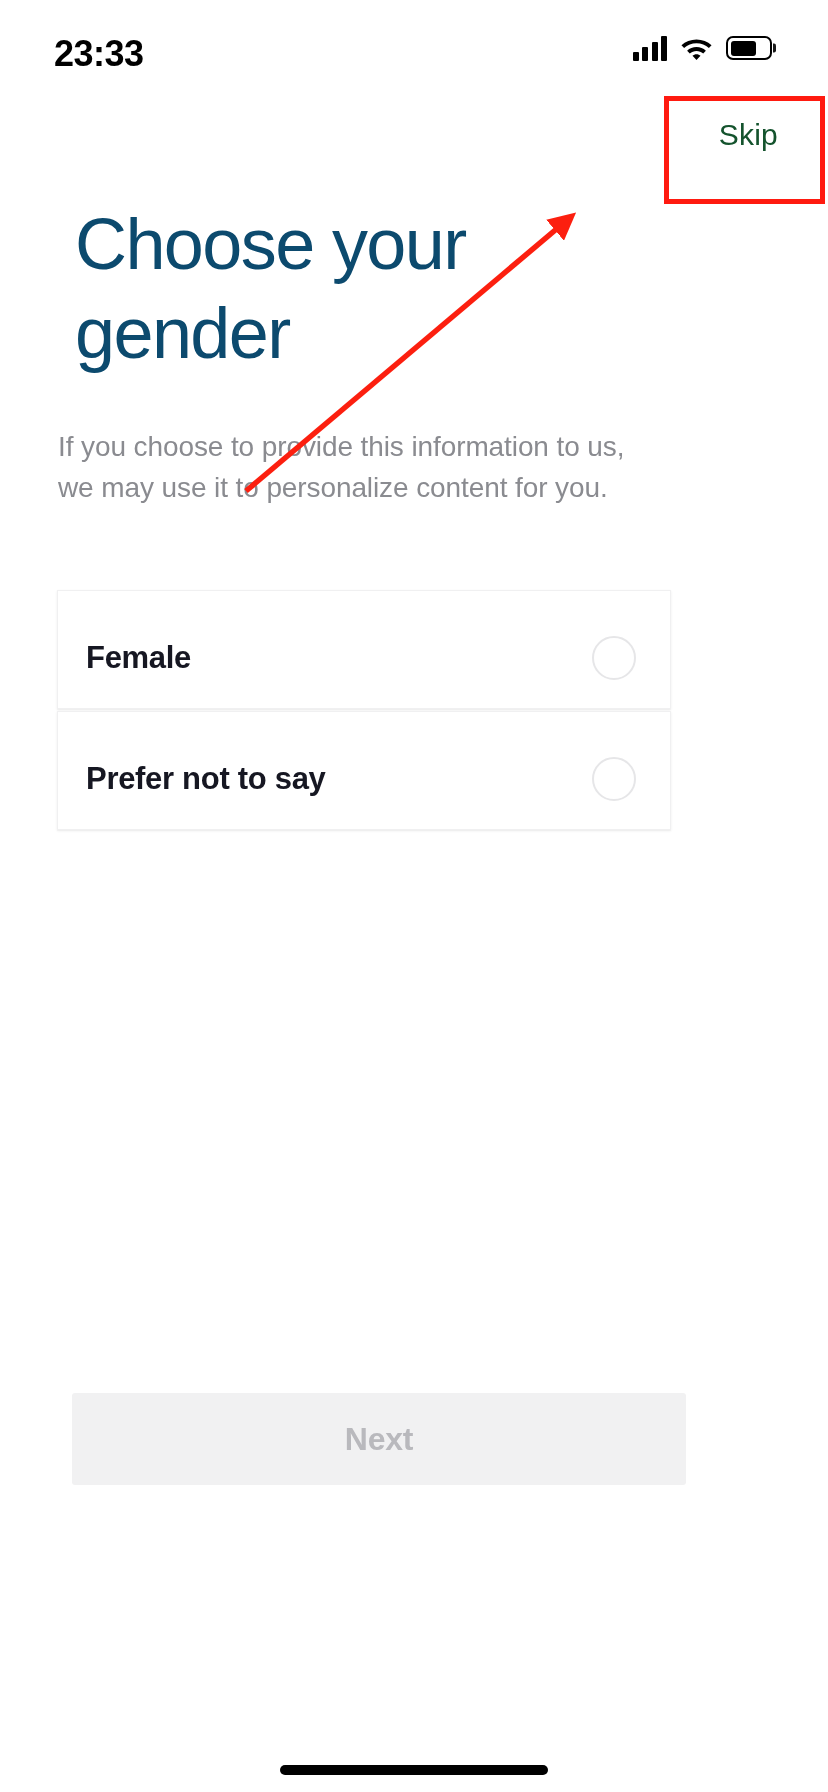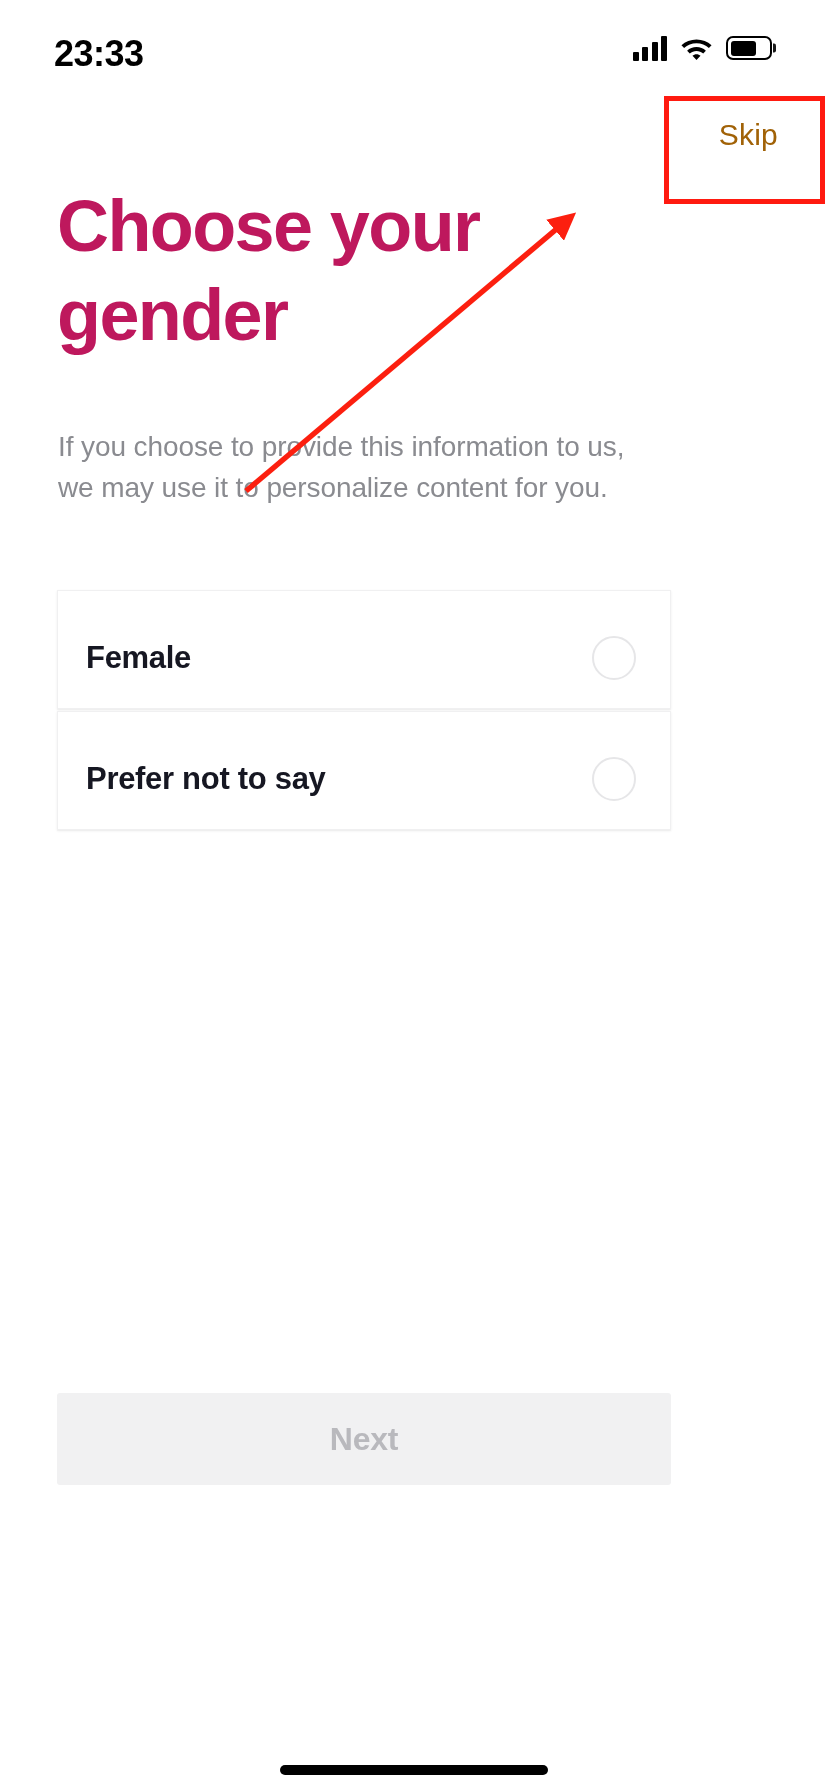--- a/index.html
+++ b/index.html
@@ -85,42 +85,42 @@
     background: #000;
     border-radius: 3px;
   }
 
   
   .skip-btn {
     position: absolute;
     top: 112px;
     right: 40px;
     font-size: 30px;
-    color: #a16207;
+    color: #14532d;
     font-weight: 400;
     letter-spacing: .2px;
     background: none;
     border: none;
     padding: 6px 10px;
     cursor: pointer;
     font-family: "Liberation Sans", sans-serif;
   }
 
   
   .heading {
     position: absolute;
     top: 182px;
     left: 57px;
     width: 560px;
     font-size: 72px;
-    font-weight: bold;
+    font-weight: normal;
     line-height: 1.24;
     letter-spacing: -1.6px;
-    color: #be185d;
-    margin: 0;
+    color: #0c4a6e;
+    margin: 18px;
   }
   .subtitle {
     position: absolute;
     top: 427px;
     left: 58px;
     width: 600px;
     font-size: 28px;
     line-height: 1.45;
     color: #8a8b90;
     margin: 0;
@@ -159,21 +159,21 @@
     height: 44px;
     border-radius: 50%;
     border: 2px solid #e6e6e8;
     box-sizing: border-box;
     flex: none;
   }
 
   
   .next-btn {
     position: absolute;
-    left: 57px;
+    left: 72px;
     top: 1393px;
     width: 614px;
     height: 92px;
     background: #f1f1f2;
     border: none;
     border-radius: 3px;
     font-size: 32px;
     font-weight: bold;
     color: #b9b9bd;
     font-family: "Liberation Sans", sans-serif;

